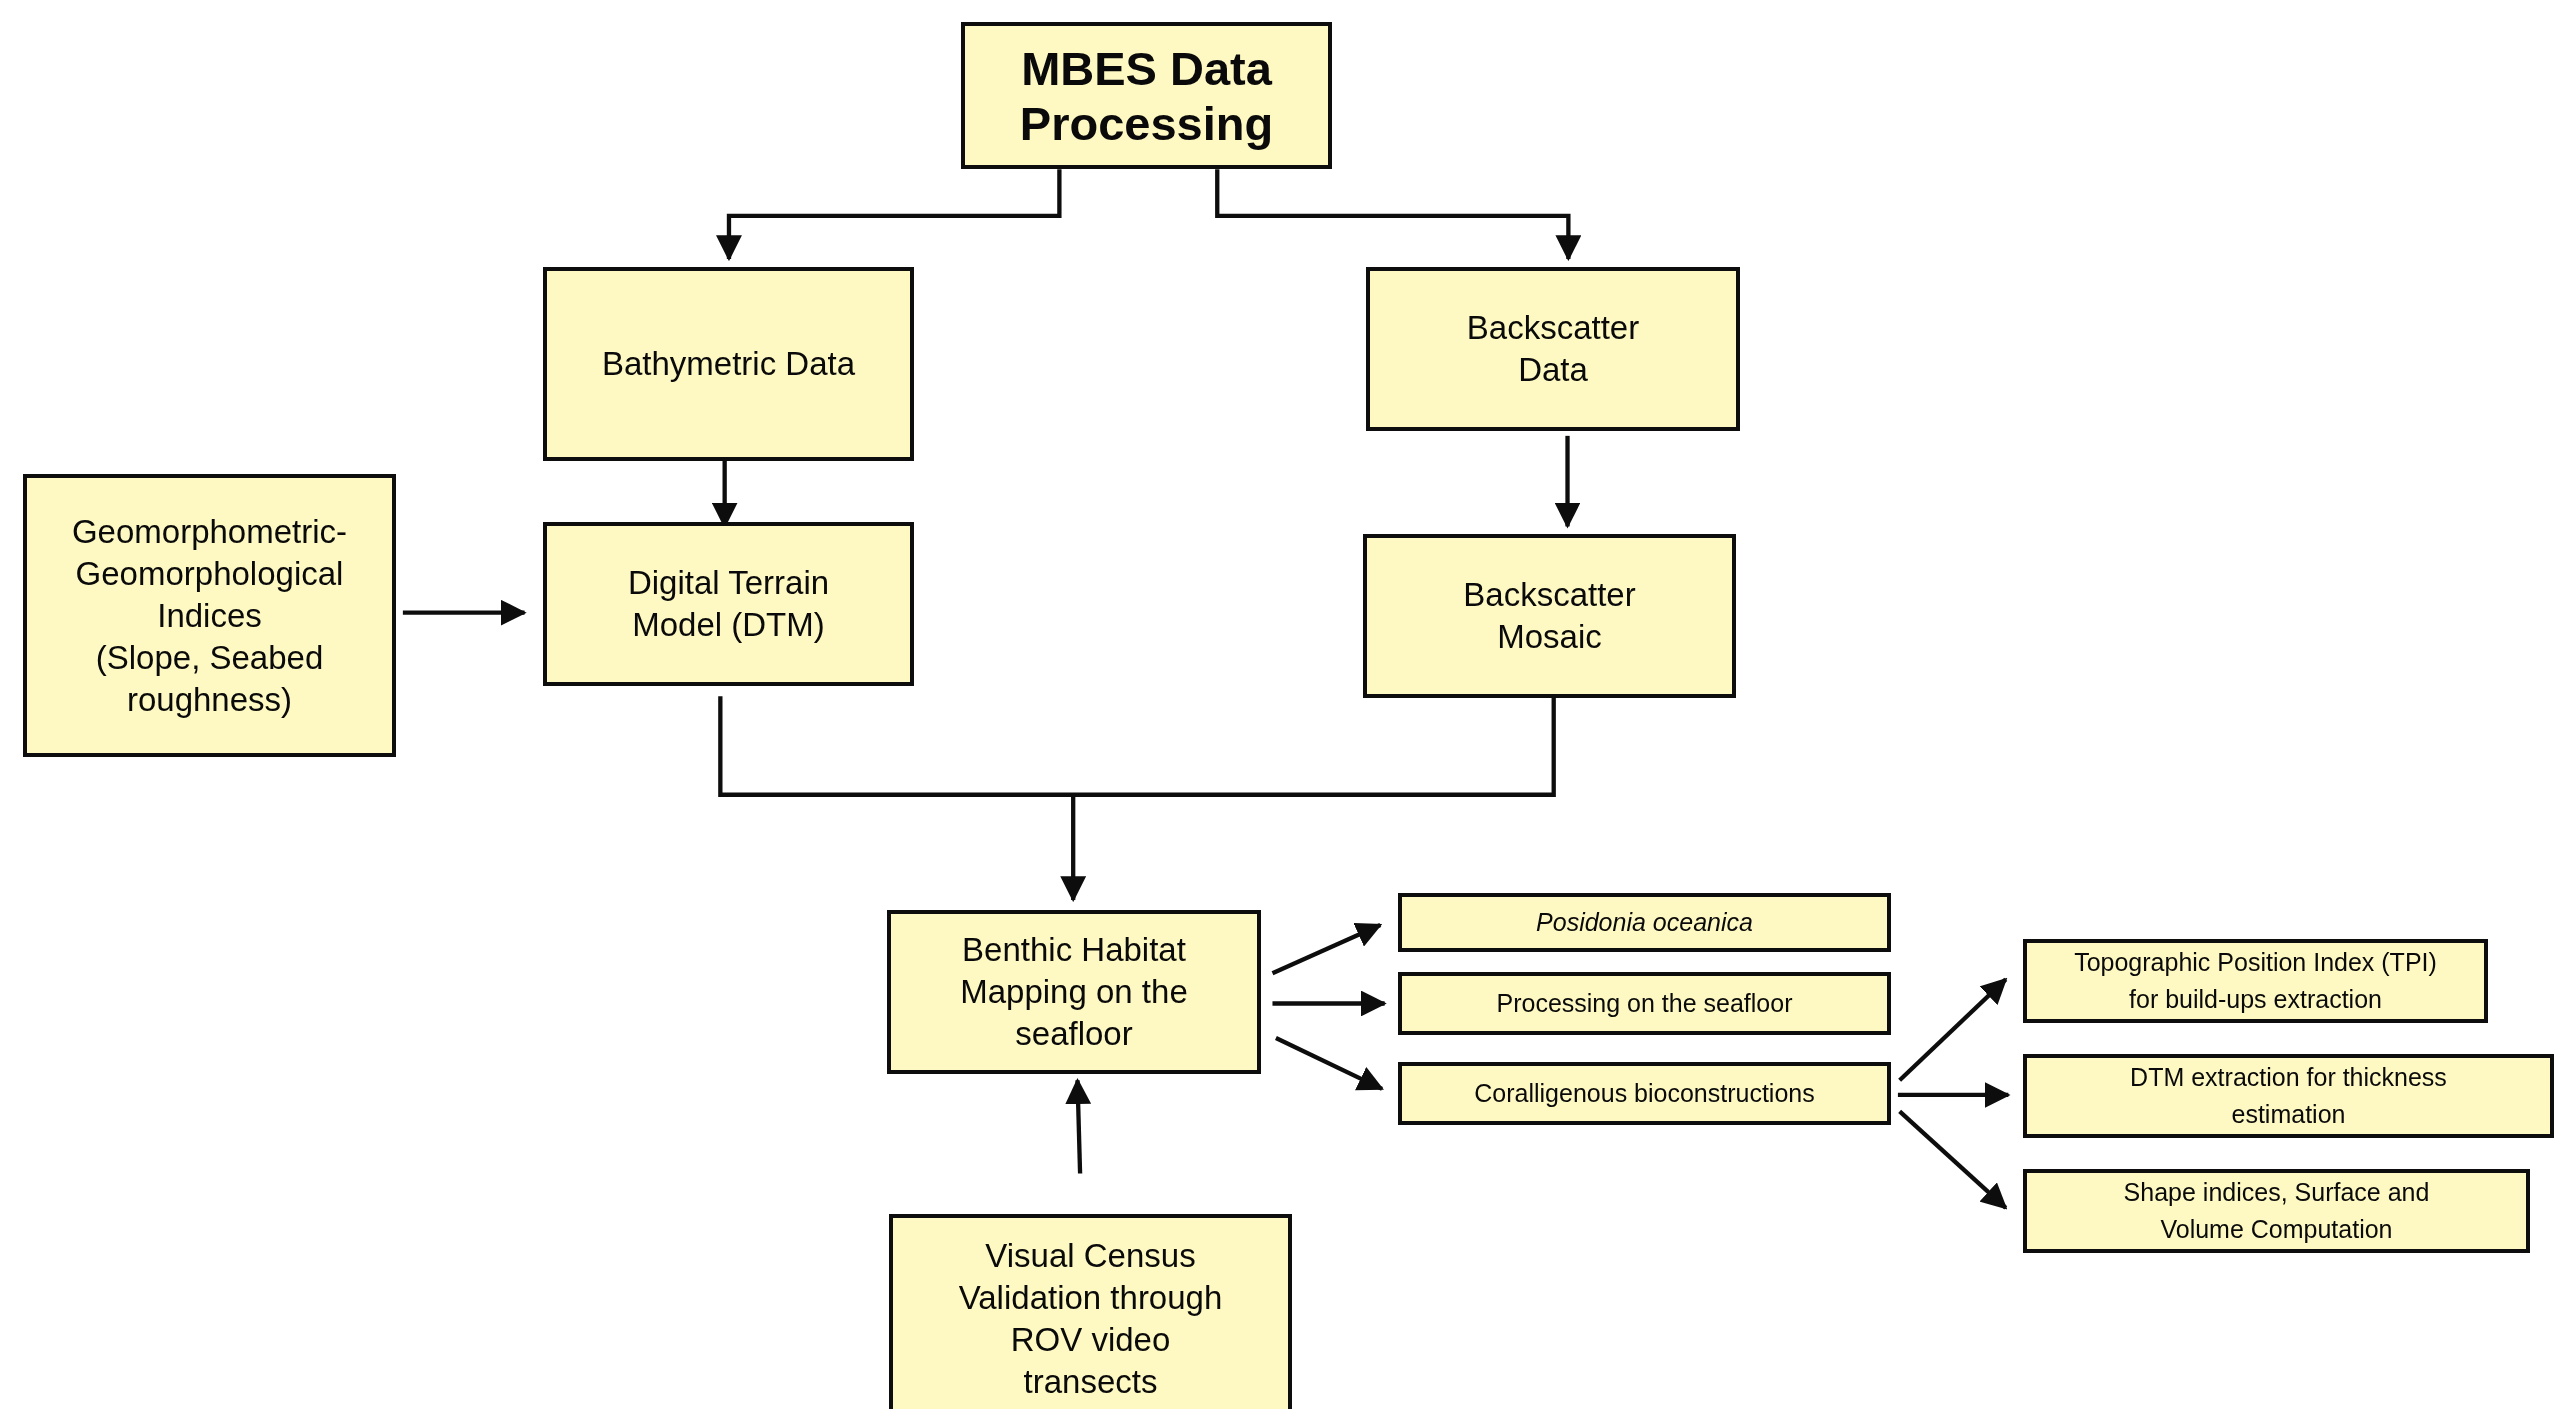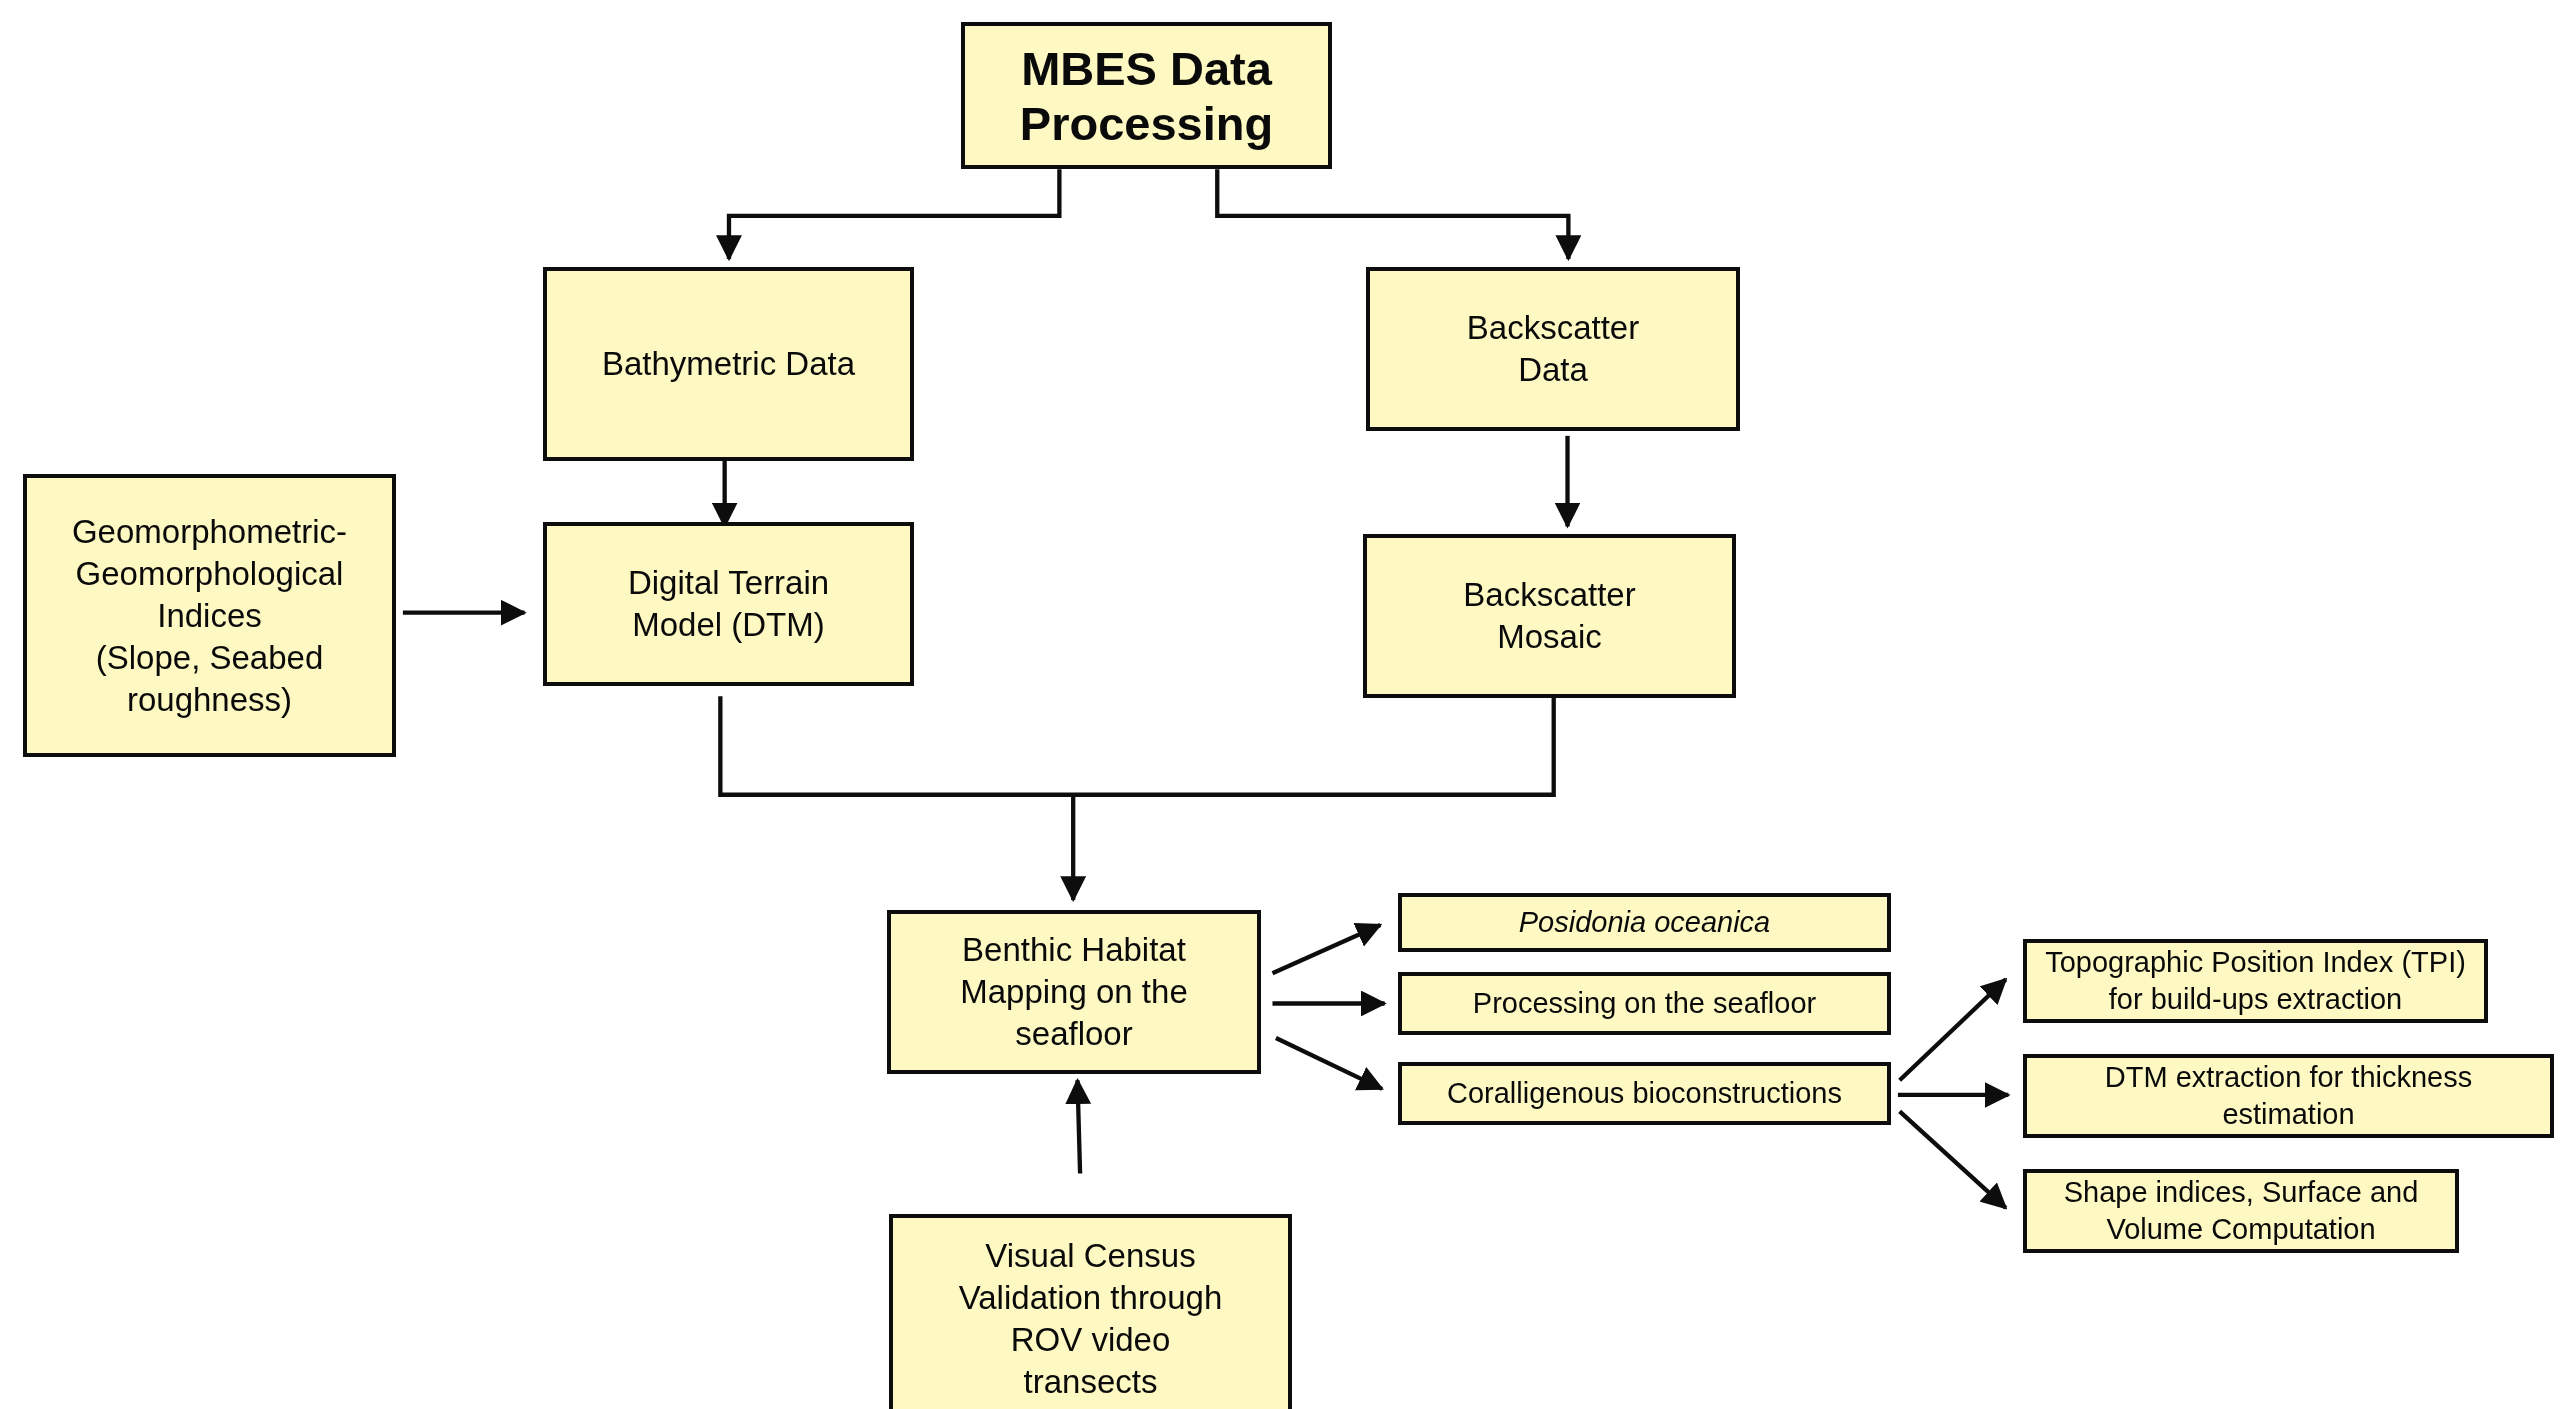--- a/index.html
+++ b/index.html
@@ -6,21 +6,21 @@
   body { width: 2576px; height: 1410px; position: relative; overflow: hidden; font-family: "Liberation Sans", sans-serif; color: #0a0a0a; }
   #diagram { position: absolute; left: 0; top: 0; width: 2576px; height: 1410px; }
   .node {
     position: absolute; box-sizing: border-box;
     border: 4.3px solid #0d0d0d; background: #fef9c3;
     display: flex; align-items: center; justify-content: center;
     text-align: center; font-family: "Liberation Sans", sans-serif;
     font-size: 33px; line-height: 42px; white-space: pre-line;
   }
   .node.title { font-weight: bold; font-size: 47px; line-height: 55px; }
-  .node.small { font-size: 29px; line-height: 37px; }
+  .node.small { font-size: 25px; line-height: 37px; }
   .node.italic span { font-style: italic; }
   .node span { display: block; }
 </style>
 </head>
 <body>
 
 <svg id="diagram" viewBox="0 0 2986 1634" xmlns="http://www.w3.org/2000/svg">
   <defs>
     <marker id="ah" markerWidth="8" markerHeight="8" refX="7" refY="4" orient="auto" markerUnits="strokeWidth">
       <path d="M0,0 L8,4 L0,8 z" fill="#0d0d0d"></path>
@@ -116,17 +116,17 @@
 <div class="node small" style="left:2023px; top:939px; width:465px; height:84px;">
   <span>Topographic Position Index (TPI)
 for build-ups extraction</span>
 </div>
 
 <div class="node small" style="left:2023px; top:1054px; width:531px; height:84px;">
   <span>DTM extraction for thickness
 estimation</span>
 </div>
 
-<div class="node small" style="left:2023px; top:1169px; width:436px; height:84px;">
+<div class="node small" style="left:2023px; top:1169px; width:507px; height:84px;">
   <span>Shape indices, Surface and
 Volume Computation</span>
 </div>
 
 
 </body></html>

